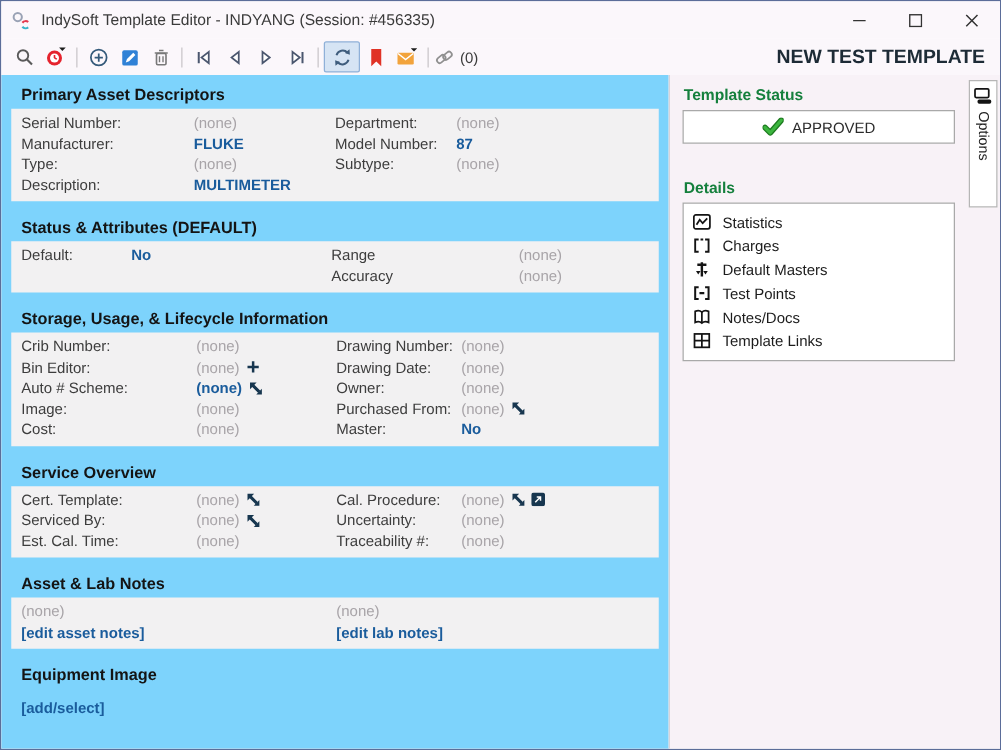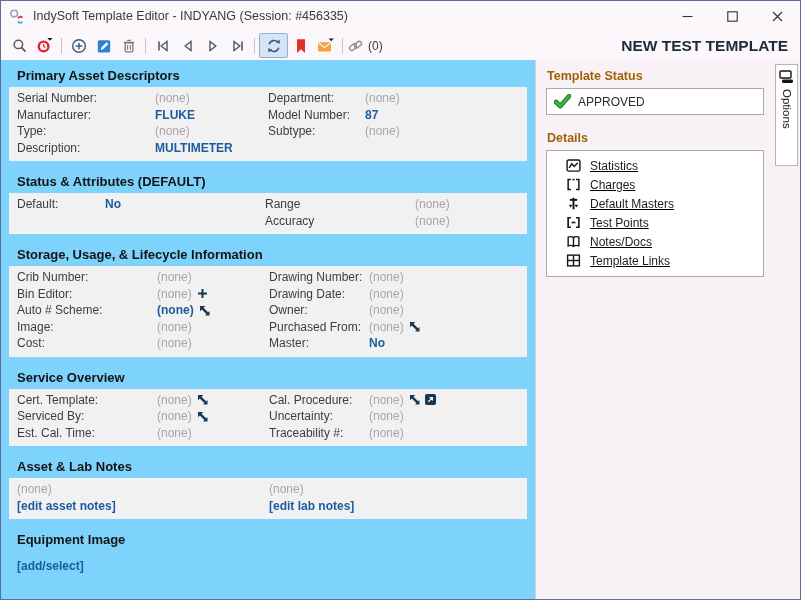--- a/index.html
+++ b/index.html
@@ -31,24 +31,24 @@
   .grid-c{grid-template-columns:140px 112px 100px 1fr;}
   .grid-n{grid-template-columns:252px 1fr;}
   .lbl{color:#3d3d3d;}
   .muted{color:#a8a4a8;}
   .blue{color:#1a5c9c;font-weight:bold;}
   .val{display:flex;align-items:center;gap:5px;}
   .icon-inline{display:flex;align-items:center;}
   
   .sidebar{position:relative;width:265px;box-sizing:border-box;background:#f8f2f7;
            border-left:1px solid #d9d3d9;padding:9px 36px 8px 10px;}
-  .sb-heading{font-size:12.5px;font-weight:bold;color:#a16207;margin:0 0 5px 1px;}
-  .sb-box{background:#fff;border:1px solid #a9a9a9;margin-bottom:16px;}
+  .sb-heading{font-size:12.5px;font-weight:bold;color:#15803d;margin:0 0 5px 1px;}
+  .sb-box{background:#fff;border:1px solid #a9a9a9;margin-bottom:28px;justify-content:center;}
   .status-box{display:flex;align-items:center;gap:7px;padding:5px 7px;font-size:12px;color:#2b2b2b;}
-  .details-box{padding:5px 7px 6px 19px;text-decoration:underline;}
+  .details-box{padding:5px 7px 6px 7px;}
   .detail-item{display:flex;align-items:center;gap:9px;height:19px;font-size:12px;color:#1c1c1c;}
   .options-tab{position:absolute;top:4px;right:2px;width:23px;height:102px;background:#fff;
                border:1px solid #b6b6b6;display:flex;flex-direction:column;align-items:center;
                padding-top:5px;box-sizing:border-box;gap:5px;}
   .options-label{writing-mode:vertical-lr;font-size:11.5px;color:#222;}
 </style>
 </head>
 <body>
 
 <div class="window">

